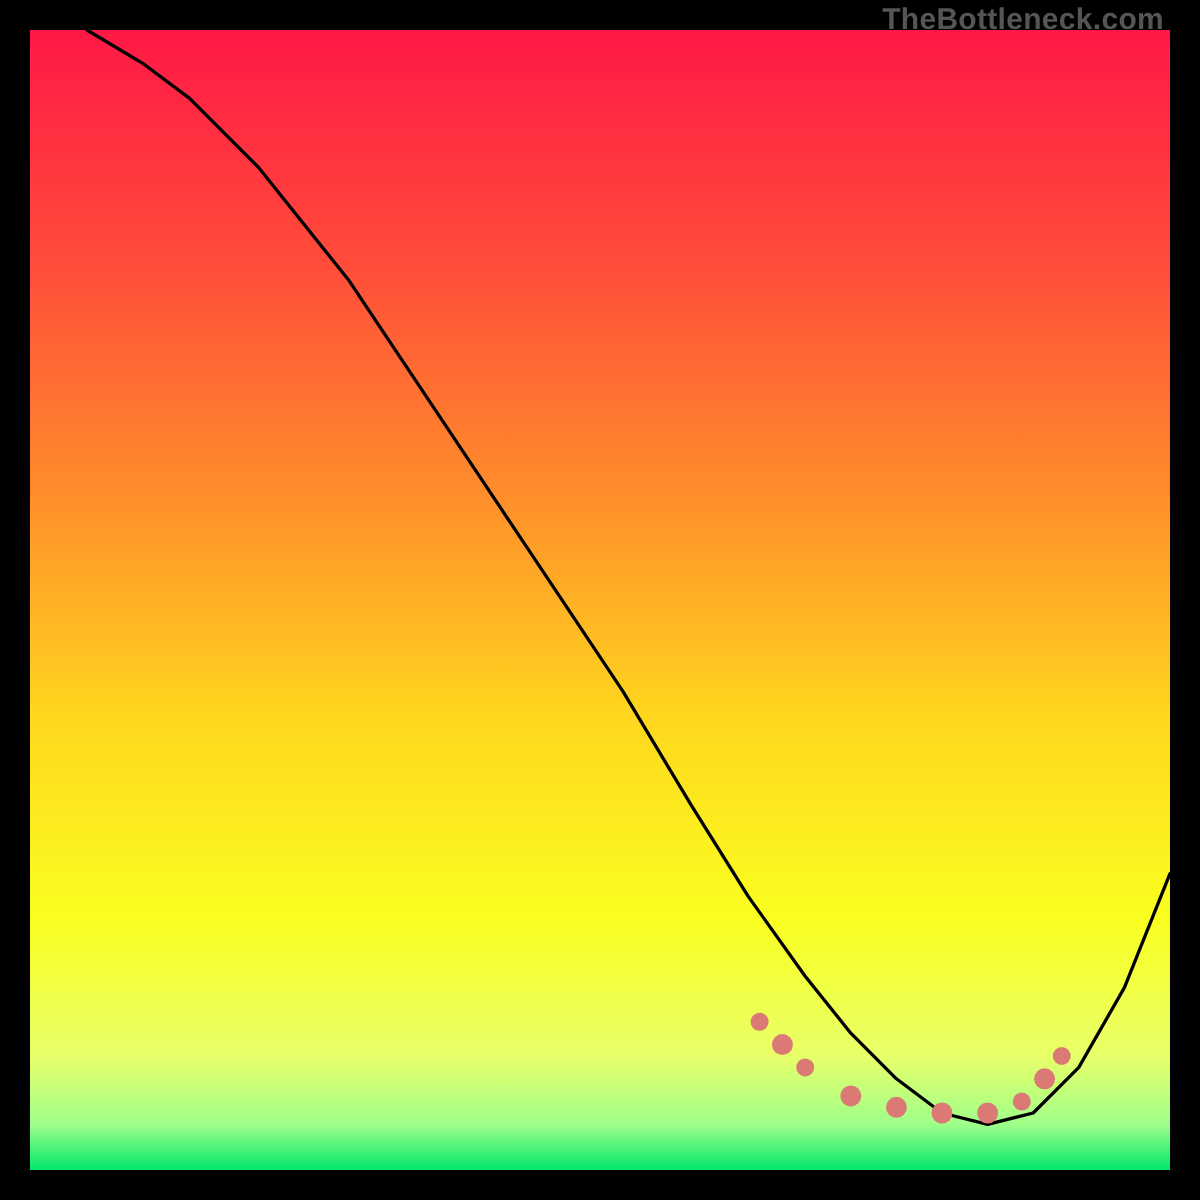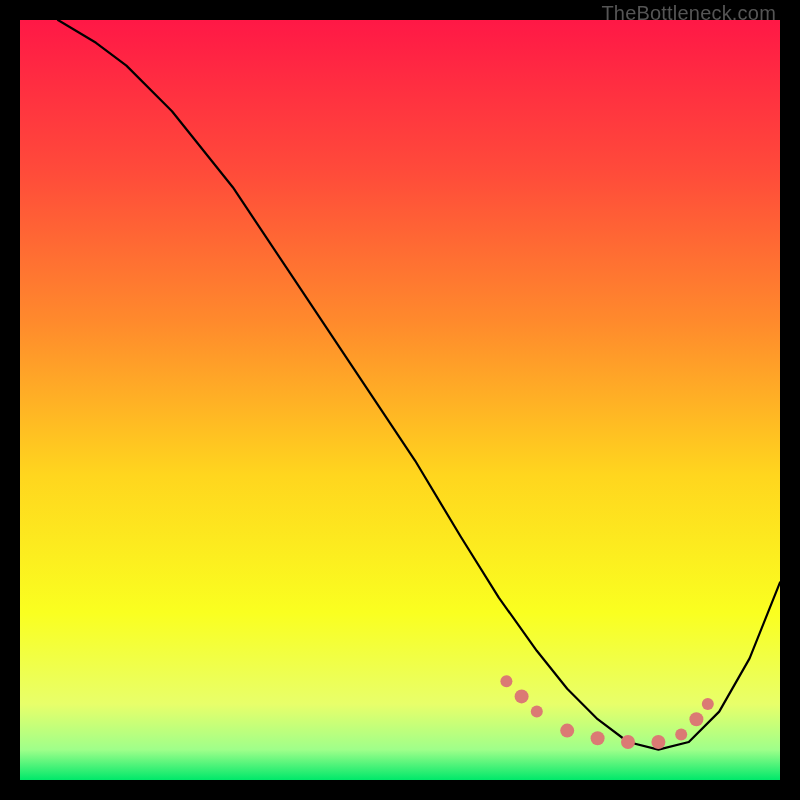--- a/index.html
+++ b/index.html
@@ -24,21 +24,21 @@
     top: 20px;
     width: 760px;
     height: 760px;
   }
   .watermark {
     position: absolute;
     top: 2px;
     right: 24px;
     font-family: Arial, Helvetica, sans-serif;
     font-size: 20px;
-    font-weight: 400;
+    font-weight: 700;
     color: #555;
     letter-spacing: 0.2px;
     user-select: none;
   }
 </style>
 </head>
 <body>
 
 <div class="frame">
   <div class="plot-area">

